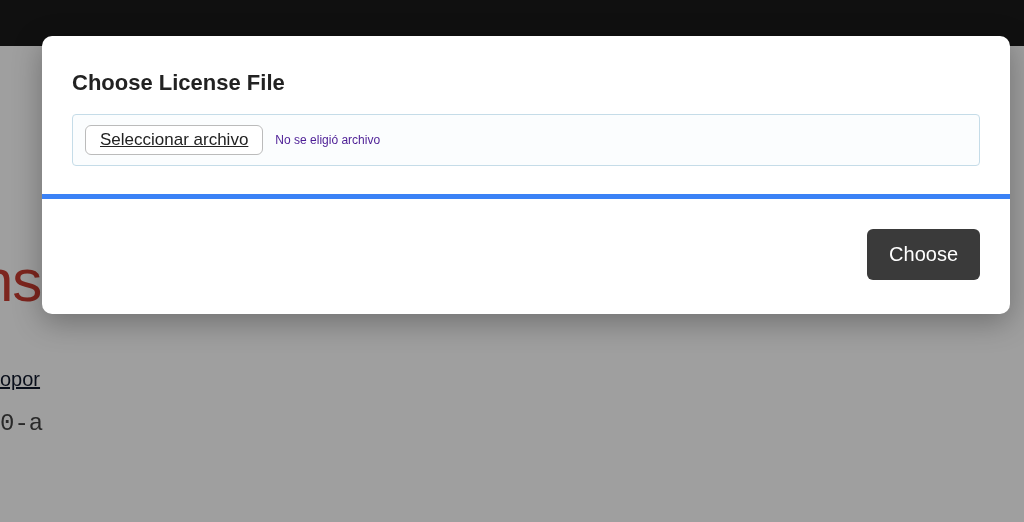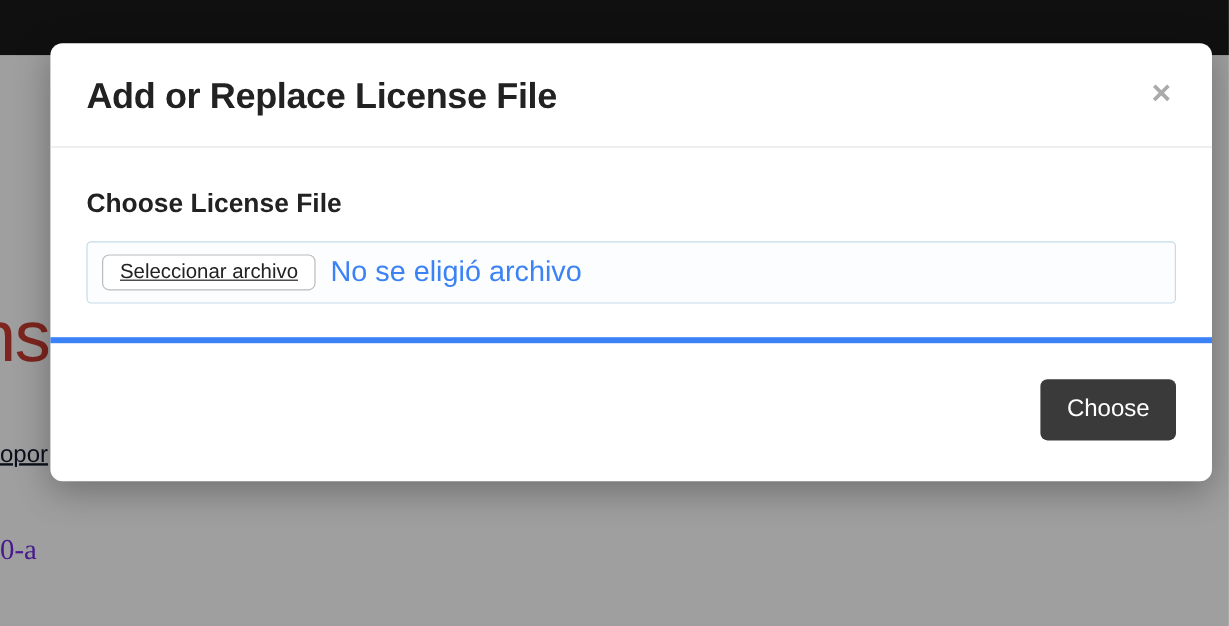--- a/index.html
+++ b/index.html
@@ -39,25 +39,25 @@
     .bg-text2 {
       position: absolute;
       top: 322px;
       left: 0;
       font-size: 20px;
       color: #0f172a;
       text-decoration: underline;
     }
     .bg-text3 {
       position: absolute;
-      top: 400px;
+      top: 364px;
       left: 0;
       font-size: 24px;
-      color: #6d28d9;
-      font-family: Liberation Serif, serif;
+      color: #404040;
+      font-family: Liberation Mono, monospace;
     }
     .overlay {
       position: absolute;
       inset: 0;
       background: rgba(0,0,0,0.35);
     }
     .modal {
       position: absolute;
       top: 36px;
       left: 42px;
@@ -111,22 +111,22 @@
       border: 1px solid #bbb;
       border-radius: 6px;
       padding: 4px 14px;
       font-size: 17px;
       color: #222;
       cursor: pointer;
       font-family: inherit;
       text-decoration: underline;
     }
     .file-status {
-      font-size: 24px;
-      color: #3b82f6;
+      font-size: 12px;
+      color: #4c1d95;
     }
     .modal-footer {
       padding: 30px 30px 34px 30px;
       display: flex;
       justify-content: flex-end;
       gap: 14px;
     }
     .btn {
       background: #3a3a3a;
       color: #fff;
@@ -144,24 +144,20 @@
 <div class="backdrop-top"></div>
 <div class="backdrop-main">
   <div class="bg-text1">ns</div>
   <div class="bg-text2">opor</div>
   <div class="bg-text3">0-a</div>
 </div>
 
 <div class="overlay"></div>
 
 <div class="modal">
-  <div class="modal-header">
-    <div class="modal-title">Add or Replace License File</div>
-    <div class="close-btn">×</div>
-  </div>
   <div class="modal-body">
     <div class="field-label">Choose License File</div>
     <div class="file-field">
       <button class="file-picker-btn">Seleccionar archivo</button>
       <span class="file-status">No se eligió archivo</span>
     </div>
   </div>
   <div class="modal-footer">
     <button class="btn">Choose</button>
   </div>

